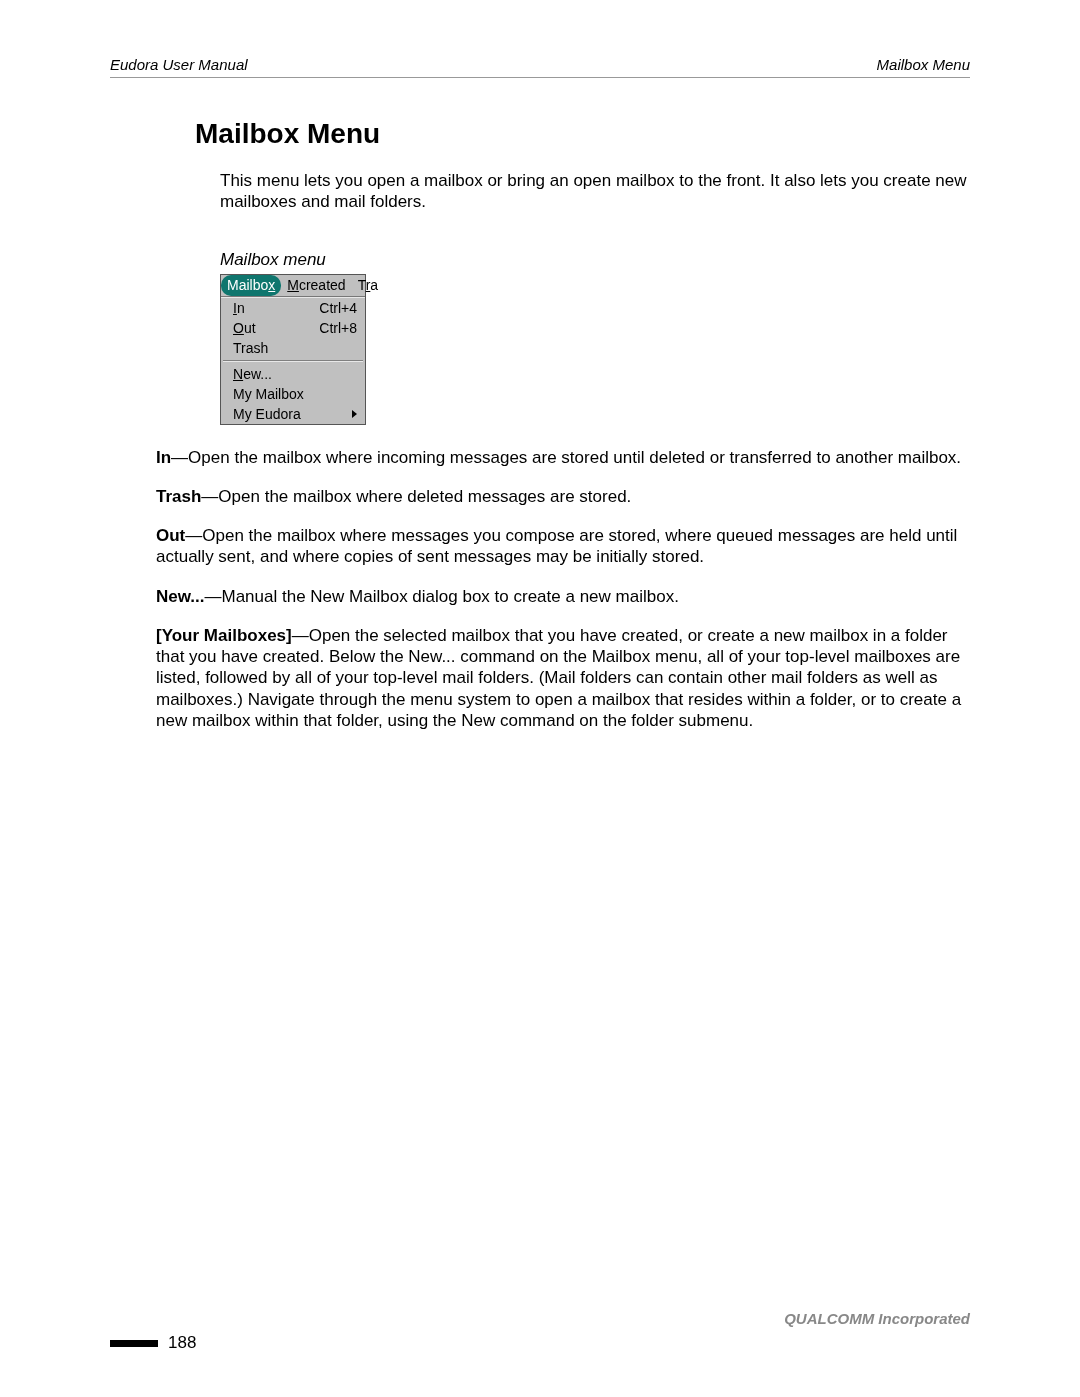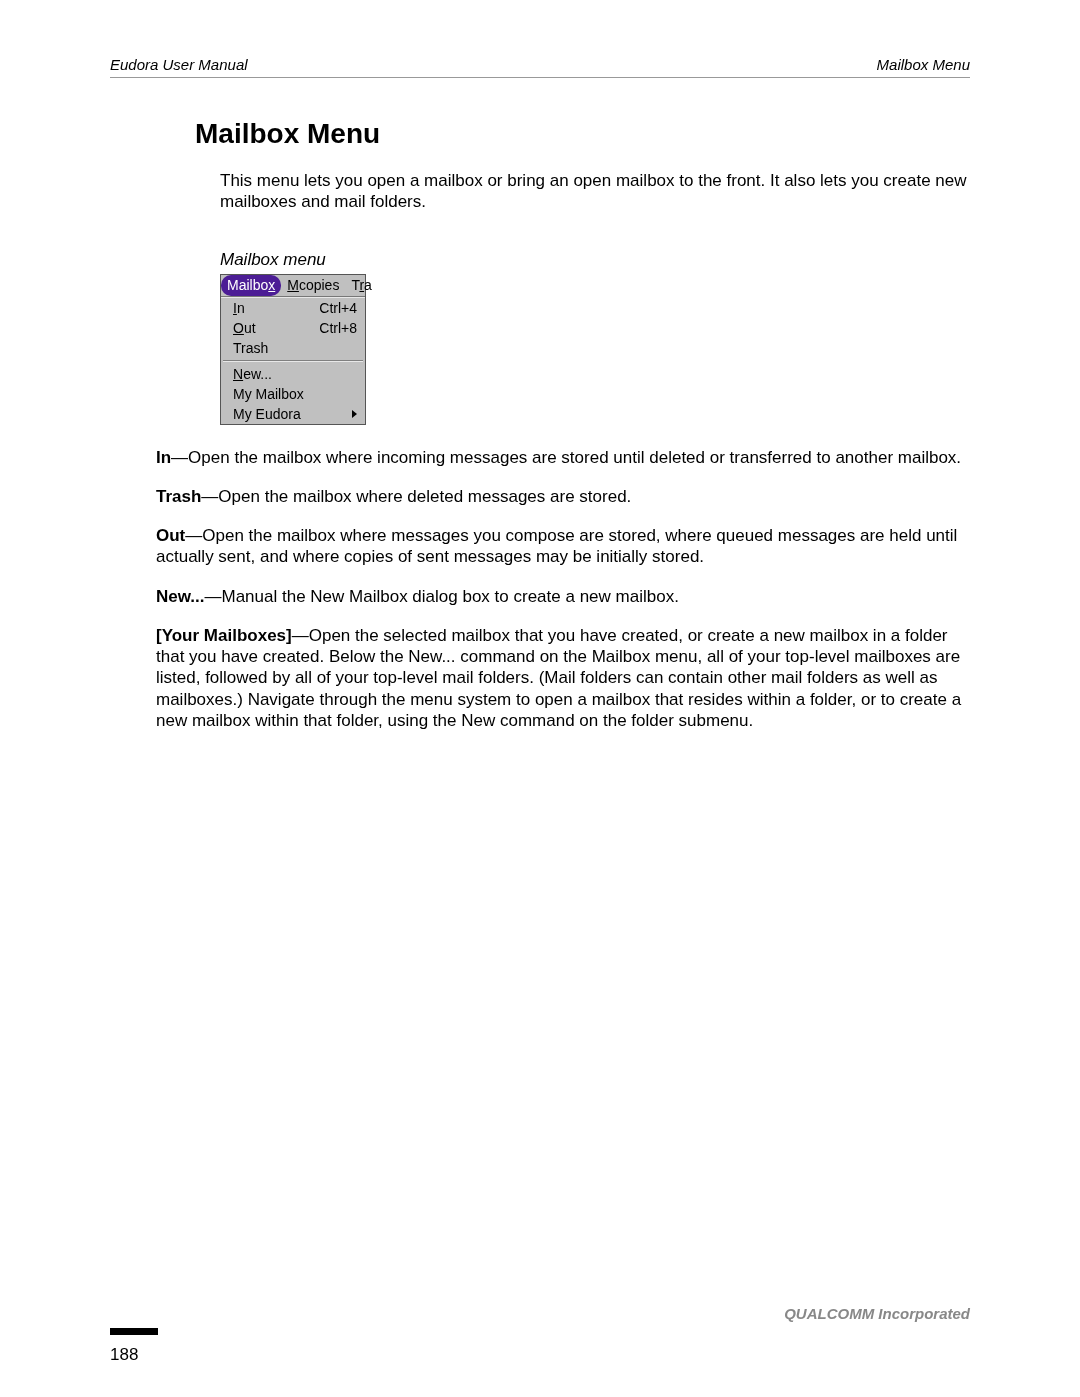--- a/index.html
+++ b/index.html
@@ -58,21 +58,21 @@
       display: flex;
       background: #c0c0c0;
       border-bottom: 1px solid #777;
     }
     .menubar-item {
       padding: 2px 6px 3px 6px;
       white-space: nowrap;
       cursor: default;
     }
     .menubar-item.active {
-      background: #4c1d95;
+      background: #0f766e;
       color: #fff;
       border-radius: 10px;
     }
     .mnemonic { text-decoration: underline; }
     .menubar-item.active .mnemonic { text-decoration: underline; }
     .dropdown {
       background: #c0c0c0;
       border-top: 1px solid #e8e8e8;
     }
     .dropdown-row {
@@ -96,36 +96,36 @@
     }
     .def-block {
       margin-left: 46px;
       font-size: 17px;
       line-height: 1.25;
       margin-bottom: 18px;
     }
     .def-block .term { font-weight: bold; }
     .footer {
       position: absolute;
-      bottom: 32px;
+      bottom: 44px;
       left: 110px;
       right: 110px;
     }
     .footer-top {
       text-align: right;
       font-style: italic;
       font-weight: bold;
       font-size: 15px;
       color: #888;
       margin-bottom: 6px;
     }
     .footer-bottom {
       display: flex;
+      align-items: center;
       gap: 10px;
-      flex-direction: column;
     }
     .footer-bar {
       height: 7px;
       width: 48px;
       background: #000;
     }
     .page-num {
       font-size: 17px;
     }
   </style>
@@ -143,21 +143,21 @@
   <p class="body-text">This menu lets you open a mailbox or bring an open mailbox to the front. It also lets you create new mailboxes and mail folders.</p>
 
   <div class="caption">Mailbox menu</div>
 
   <div class="menu-figure">
     <div class="menubar">
       <div class="menubar-item active">
         <span>Mailbo</span><span class="mnemonic">x</span>
       </div>
       <div class="menubar-item">
-        <span class="mnemonic">M</span><span>copies</span>
+        <span class="mnemonic">M</span><span>created</span>
       </div>
       <div class="menubar-item">
         <span>T</span><span class="mnemonic">r</span><span>a</span>
       </div>
     </div>
     <div class="dropdown">
       <div class="dropdown-row">
         <span><span class="mnemonic">I</span><span>n</span></span>
         <span>Ctrl+4</span>
       </div>

